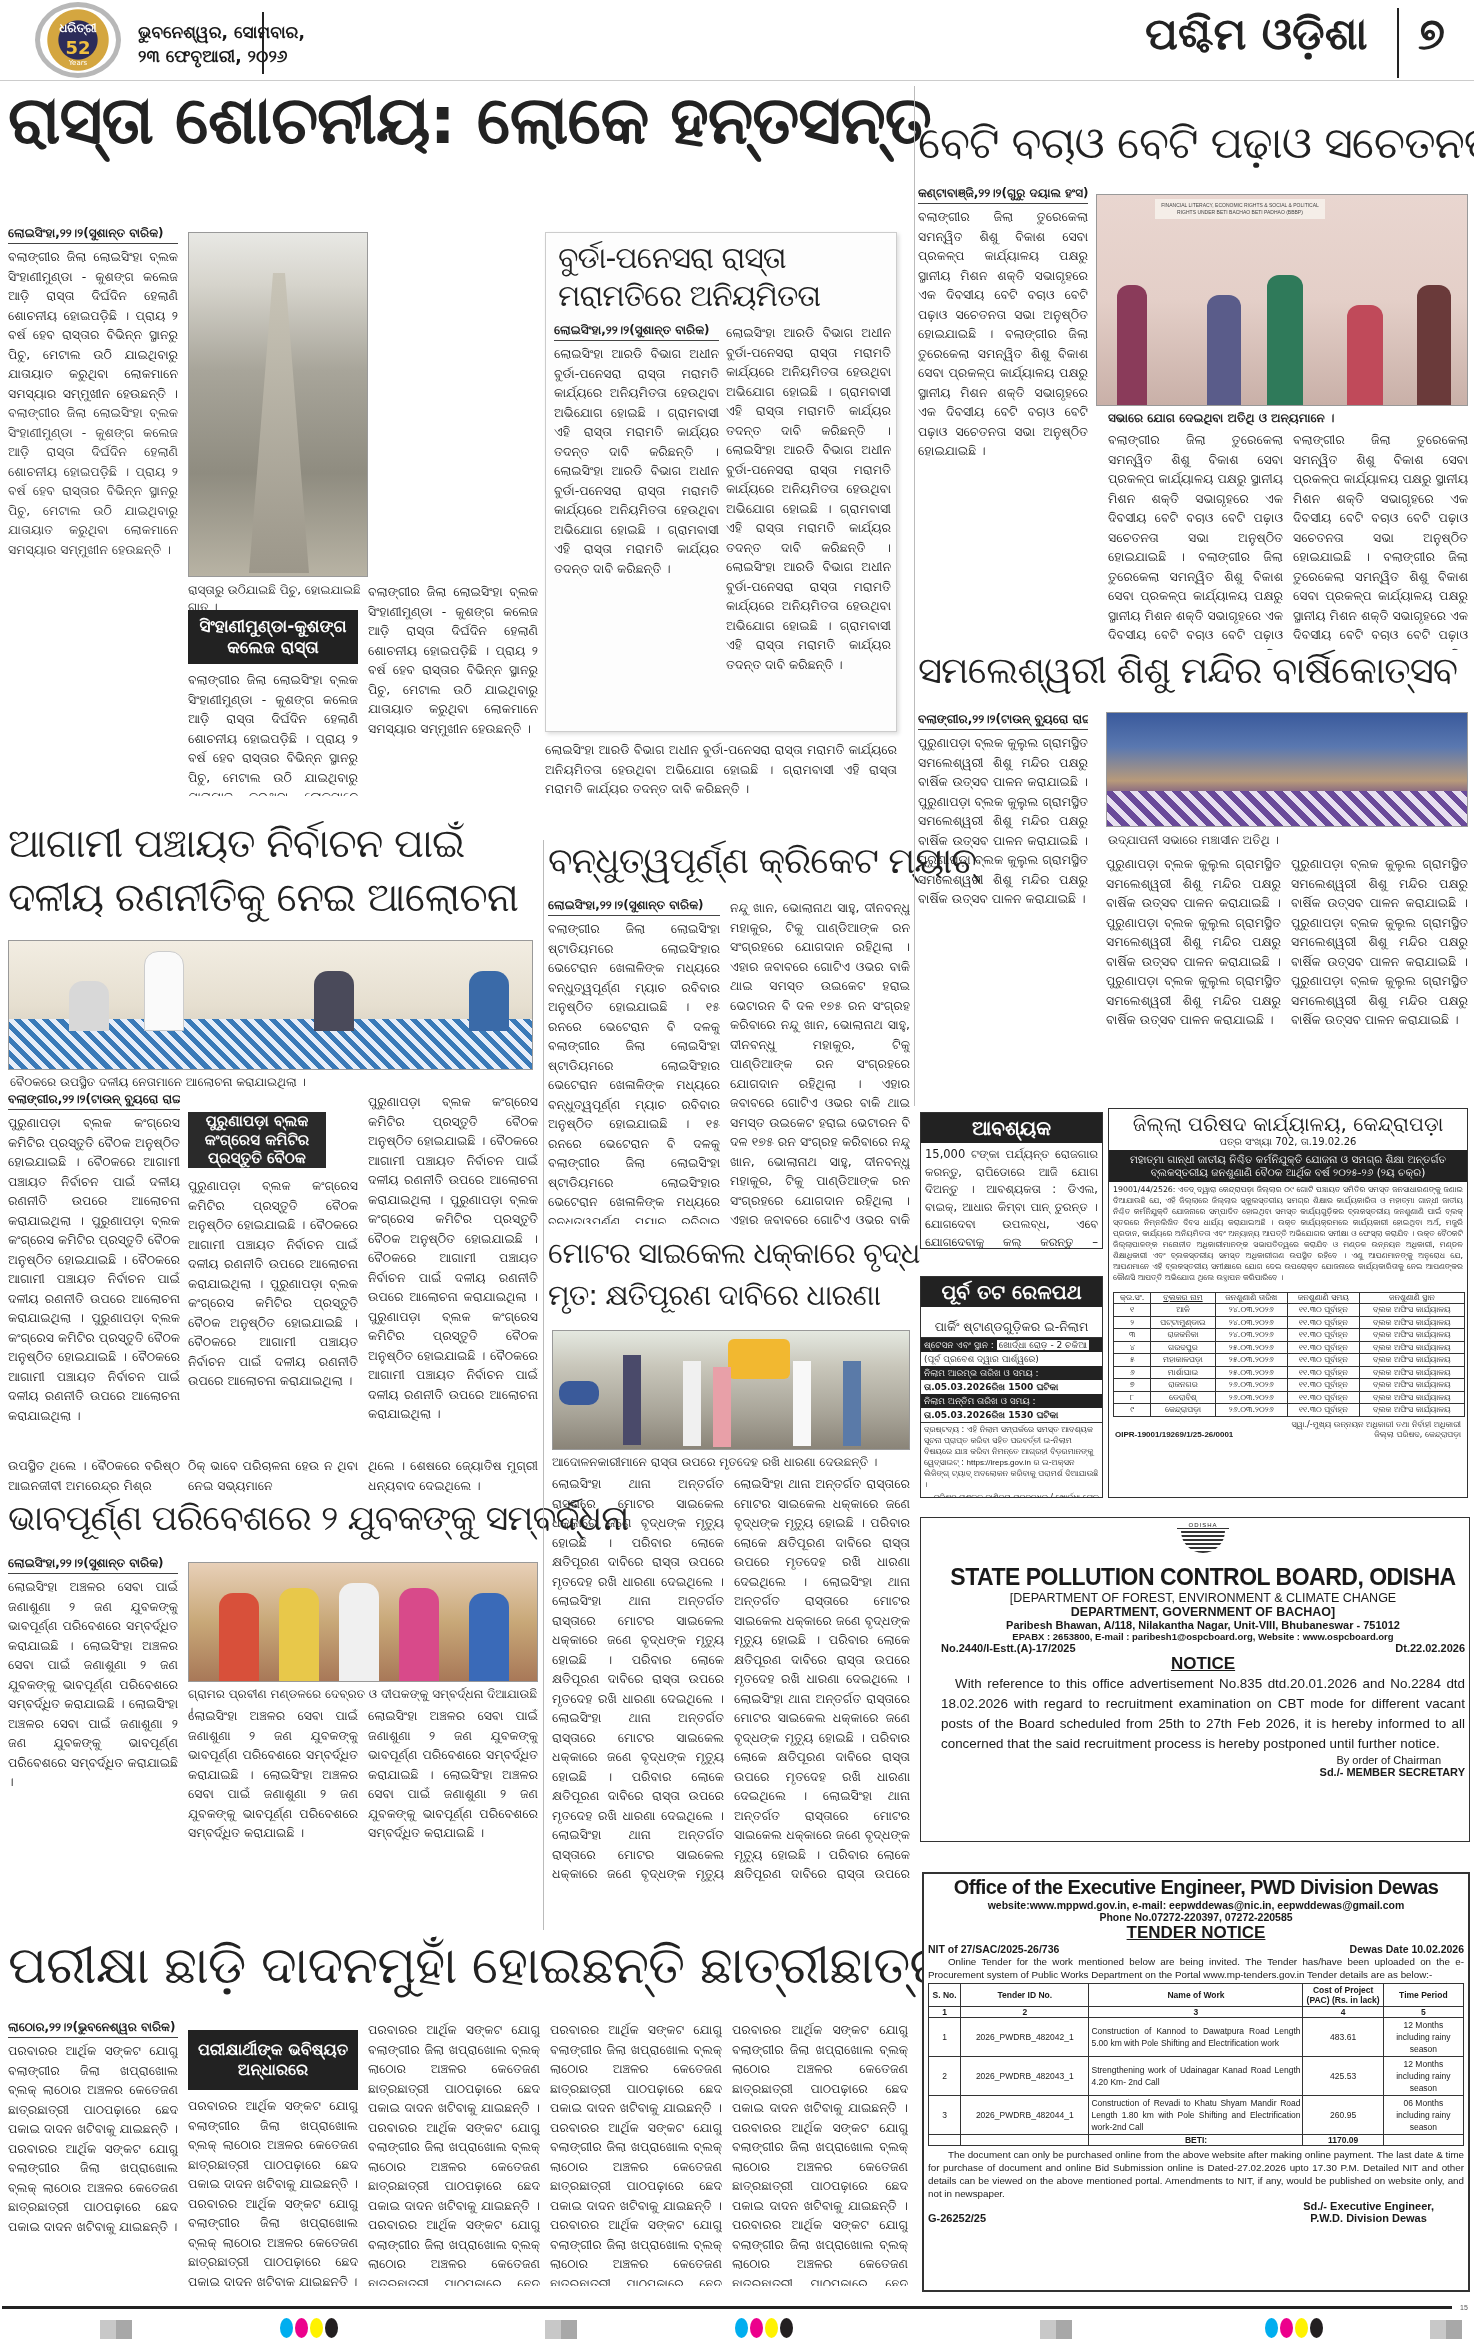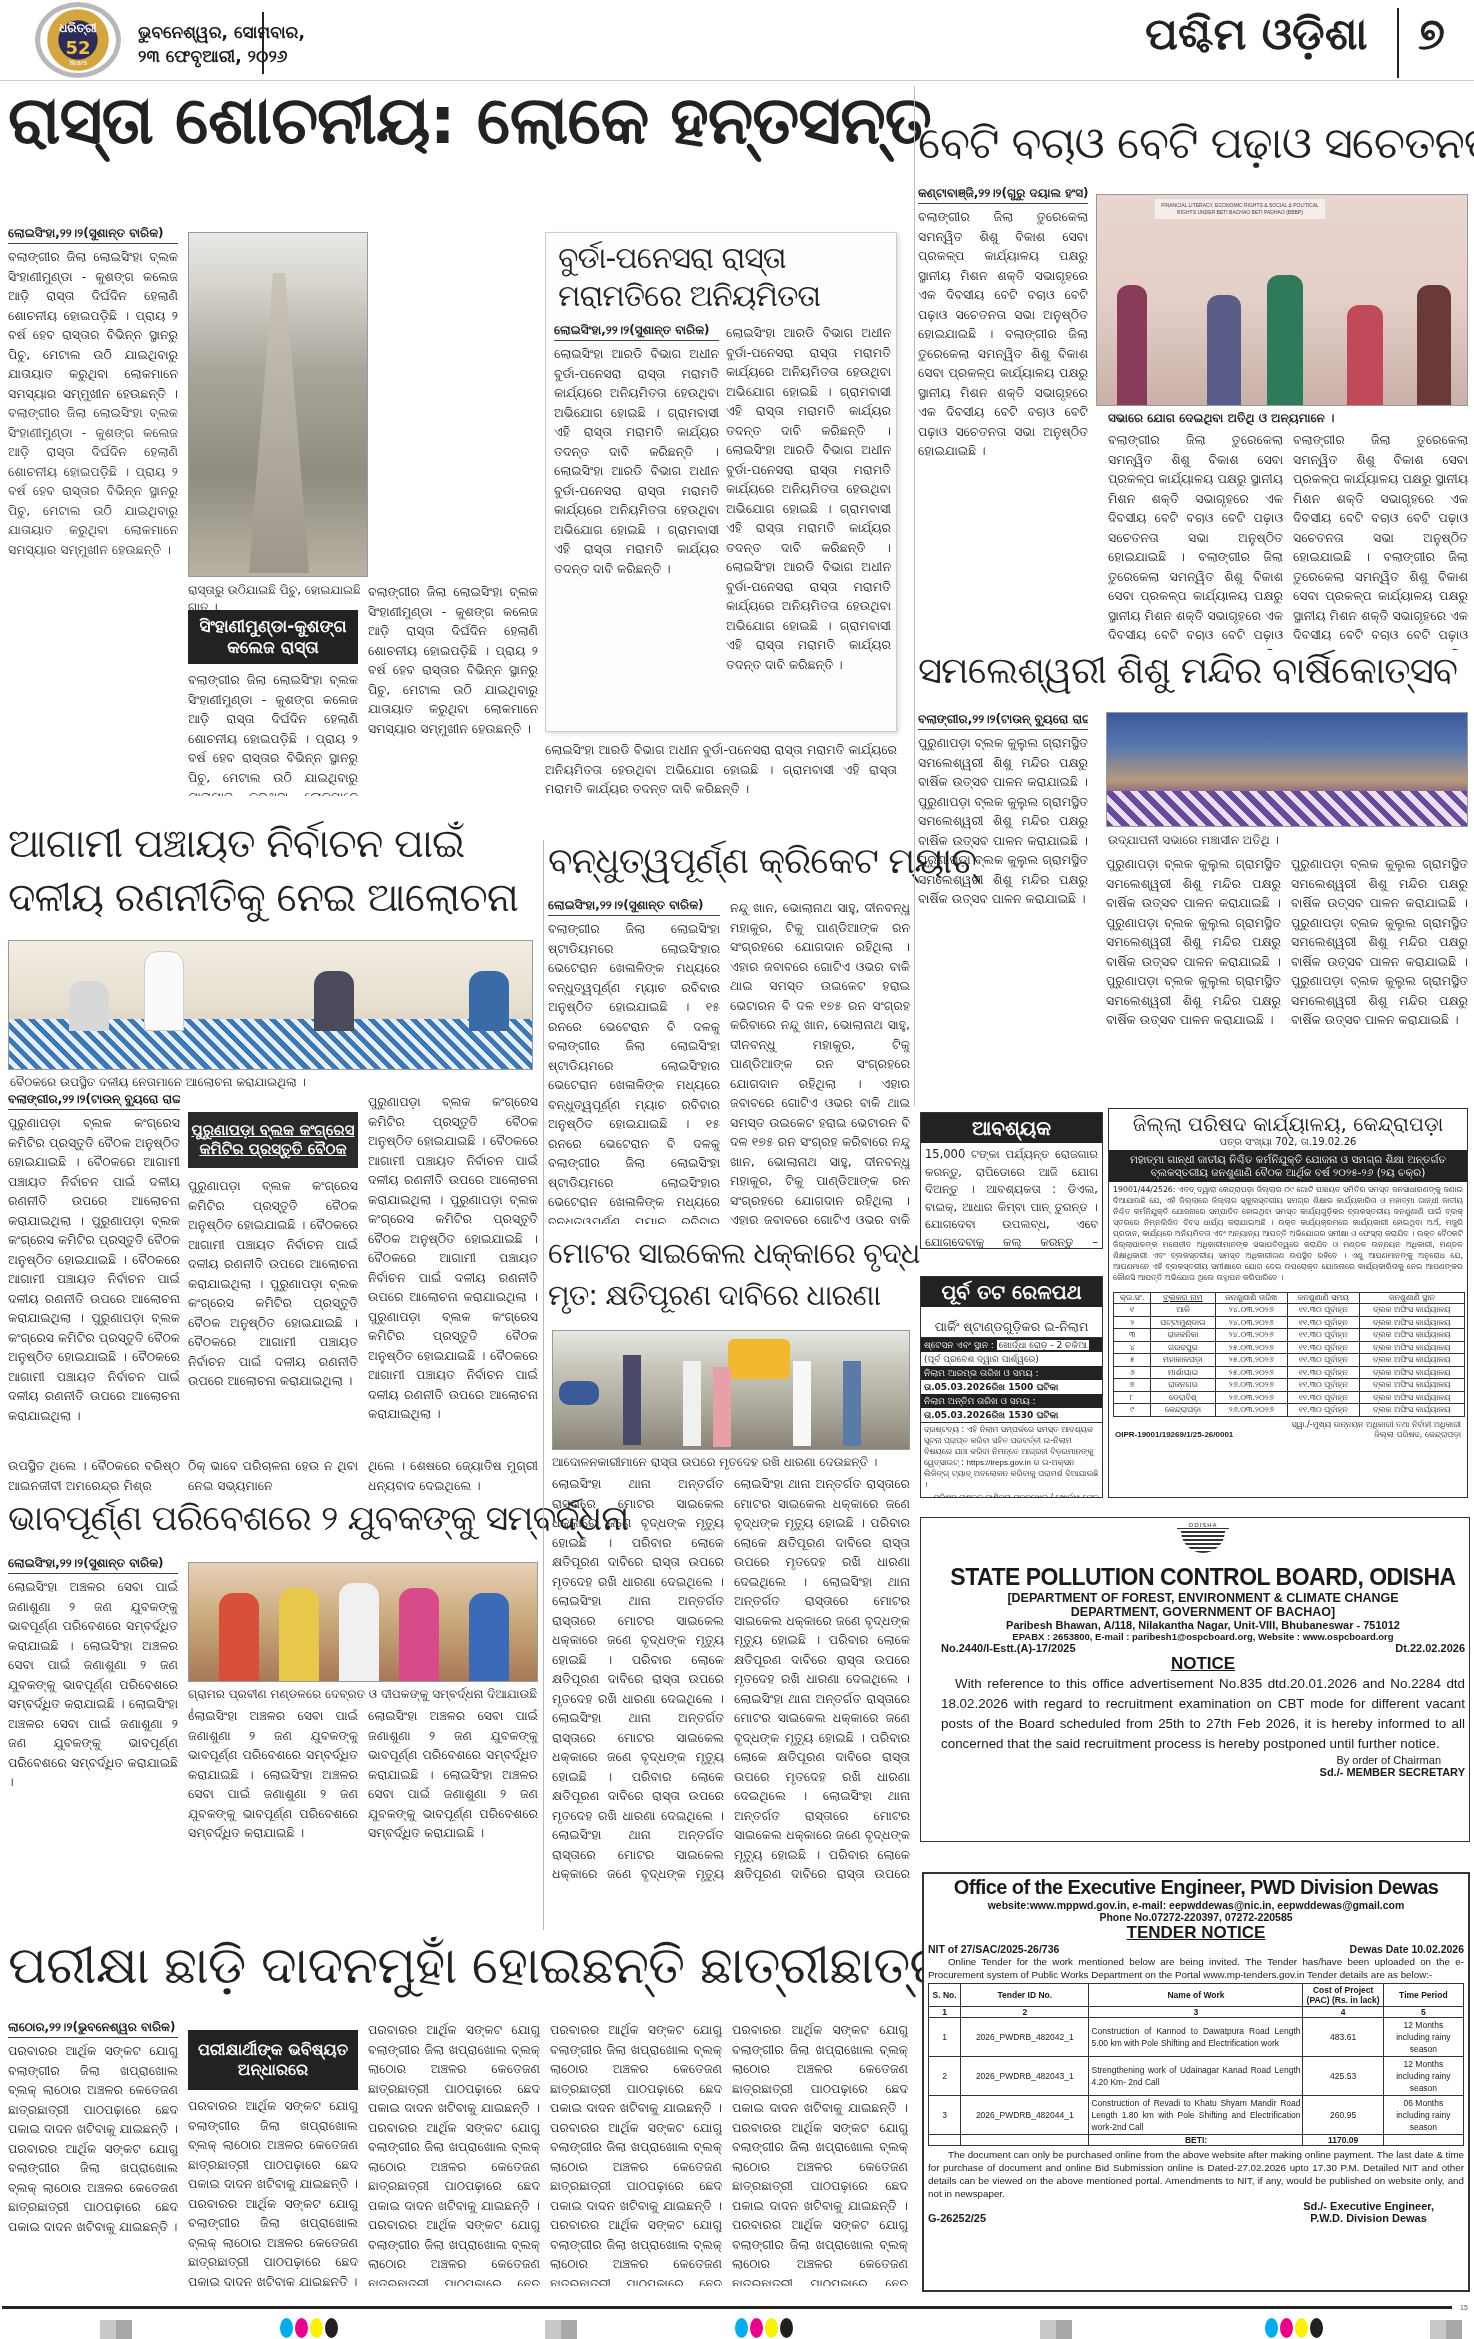--- a/index.html
+++ b/index.html
@@ -105,21 +105,21 @@
   <div class="abs" style="left:305px;top:30px;width:40px;height:60px;background:#4a4a5a;border-radius:14px 14px 0 0;"></div>
   <div class="abs" style="left:60px;top:40px;width:40px;height:50px;background:#d8d8d8;border-radius:14px 14px 0 0;"></div>
   <div class="abs" style="left:460px;top:30px;width:40px;height:60px;background:#3a6aa8;border-radius:14px 14px 0 0;"></div>
 </div>
 <div class="abs caption" style="left:10px;top:1074px;width:525px;">ବୈଠକରେ ଉପସ୍ଥିତ ଦଳୀୟ ନେତାମାନେ ଆଲୋଚନା କରାଯାଇଥିଲା ।</div>
 <div class="abs" style="left:8px;top:1092px;width:530px;height:365px;">
   <div class="abs" style="left:0;top:0;width:172px;">
     <div class="dateline">ବଲାଙ୍ଗୀର,୨୨।୨(ଟାଉନ୍ ବ୍ୟୁରୋ ରାଇଟର)</div>
     <div class="col" style="height:335px;"><span>ପୁରୁଣାପଡ଼ା ବ୍ଲକ କଂଗ୍ରେସ କମିଟିର ପ୍ରସ୍ତୁତି ବୈଠକ ଅନୁଷ୍ଠିତ ହୋଇଯାଇଛି । ବୈଠକରେ ଆଗାମୀ ପଞ୍ଚାୟତ ନିର୍ବାଚନ ପାଇଁ ଦଳୀୟ ରଣନୀତି ଉପରେ ଆଲୋଚନା କରାଯାଇଥିଲା ।</span> <span>ପୁରୁଣାପଡ଼ା ବ୍ଲକ କଂଗ୍ରେସ କମିଟିର ପ୍ରସ୍ତୁତି ବୈଠକ ଅନୁଷ୍ଠିତ ହୋଇଯାଇଛି । ବୈଠକରେ ଆଗାମୀ ପଞ୍ଚାୟତ ନିର୍ବାଚନ ପାଇଁ ଦଳୀୟ ରଣନୀତି ଉପରେ ଆଲୋଚନା କରାଯାଇଥିଲା ।</span> <span>ପୁରୁଣାପଡ଼ା ବ୍ଲକ କଂଗ୍ରେସ କମିଟିର ପ୍ରସ୍ତୁତି ବୈଠକ ଅନୁଷ୍ଠିତ ହୋଇଯାଇଛି । ବୈଠକରେ ଆଗାମୀ ପଞ୍ଚାୟତ ନିର୍ବାଚନ ପାଇଁ ଦଳୀୟ ରଣନୀତି ଉପରେ ଆଲୋଚନା କରାଯାଇଥିଲା ।</span></div>
   </div>
-  <div class="abs blackbox" style="left:180px;top:20px;width:170px;height:56px;font-size:15px;background:#2a2a2a;text-decoration:underline;">
+  <div class="abs blackbox" style="left:180px;top:20px;width:138px;height:56px;font-size:15px;background:#2a2a2a;">
       <span>ପୁରୁଣାପଡ଼ା ବ୍ଲକ କଂଗ୍ରେସ କମିଟିର ପ୍ରସ୍ତୁତି ବୈଠକ</span>
     </div>
   <div class="abs col" style="left:180px;top:84px;width:170px;height:276px;"><span>ପୁରୁଣାପଡ଼ା ବ୍ଲକ କଂଗ୍ରେସ କମିଟିର ପ୍ରସ୍ତୁତି ବୈଠକ ଅନୁଷ୍ଠିତ ହୋଇଯାଇଛି । ବୈଠକରେ ଆଗାମୀ ପଞ୍ଚାୟତ ନିର୍ବାଚନ ପାଇଁ ଦଳୀୟ ରଣନୀତି ଉପରେ ଆଲୋଚନା କରାଯାଇଥିଲା ।</span> <span>ପୁରୁଣାପଡ଼ା ବ୍ଲକ କଂଗ୍ରେସ କମିଟିର ପ୍ରସ୍ତୁତି ବୈଠକ ଅନୁଷ୍ଠିତ ହୋଇଯାଇଛି । ବୈଠକରେ ଆଗାମୀ ପଞ୍ଚାୟତ ନିର୍ବାଚନ ପାଇଁ ଦଳୀୟ ରଣନୀତି ଉପରେ ଆଲୋଚନା କରାଯାଇଥିଲା ।</span></div>
   <div class="abs col" style="left:360px;top:0;width:170px;height:360px;"><span>ପୁରୁଣାପଡ଼ା ବ୍ଲକ କଂଗ୍ରେସ କମିଟିର ପ୍ରସ୍ତୁତି ବୈଠକ ଅନୁଷ୍ଠିତ ହୋଇଯାଇଛି । ବୈଠକରେ ଆଗାମୀ ପଞ୍ଚାୟତ ନିର୍ବାଚନ ପାଇଁ ଦଳୀୟ ରଣନୀତି ଉପରେ ଆଲୋଚନା କରାଯାଇଥିଲା ।</span> <span>ପୁରୁଣାପଡ଼ା ବ୍ଲକ କଂଗ୍ରେସ କମିଟିର ପ୍ରସ୍ତୁତି ବୈଠକ ଅନୁଷ୍ଠିତ ହୋଇଯାଇଛି । ବୈଠକରେ ଆଗାମୀ ପଞ୍ଚାୟତ ନିର୍ବାଚନ ପାଇଁ ଦଳୀୟ ରଣନୀତି ଉପରେ ଆଲୋଚନା କରାଯାଇଥିଲା ।</span> <span>ପୁରୁଣାପଡ଼ା ବ୍ଲକ କଂଗ୍ରେସ କମିଟିର ପ୍ରସ୍ତୁତି ବୈଠକ ଅନୁଷ୍ଠିତ ହୋଇଯାଇଛି । ବୈଠକରେ ଆଗାମୀ ପଞ୍ଚାୟତ ନିର୍ବାଚନ ପାଇଁ ଦଳୀୟ ରଣନୀତି ଉପରେ ଆଲୋଚନା କରାଯାଇଥିଲା ।</span></div>
 </div>
 <div class="abs col" style="left:8px;top:1456px;width:172px;height:40px;">ଉପସ୍ଥିତ ଥିଲେ । ବୈଠକରେ ବରିଷ୍ଠ ଆଇନଜୀବୀ ଅମରେନ୍ଦ୍ର ମିଶ୍ର</div>
 <div class="abs col" style="left:188px;top:1456px;width:170px;height:40px;">ଠିକ୍ ଭାବେ ପରିଚାଳନା ହେଉ ନ ଥିବା ନେଇ ସଭ୍ୟମାନେ</div>
 <div class="abs col" style="left:368px;top:1456px;width:170px;height:40px;">ଥିଲେ । ଶେଷରେ ଜ୍ୟୋତିଷ ମୁଗ୍ରୀ ଧନ୍ୟବାଦ ଦେଇଥିଲେ ।</div>
 
 <div class="abs hl" style="left:548px;top:842px;width:365px;font-size:36px;white-space:nowrap;">ବନ୍ଧୁତ୍ୱପୂର୍ଣ୍ଣ କ୍ରିକେଟ ମ୍ୟାଚ୍</div>
@@ -293,21 +293,21 @@
     <span>ଜିଲ୍ଲା ପରିଷଦ, କେନ୍ଦ୍ରାପଡ଼ା</span>
   </div>
 </div>
 
 <div class="abs ad en" style="left:920px;top:1517px;width:550px;height:325px;font-family:'Liberation Sans',sans-serif;padding-left:16px;">
   <div style="margin:4px auto 0;width:52px;height:40px;position:relative;">
     <div style="font-size:6px;text-align:center;letter-spacing:1px;border-bottom:1px solid #333;">ODISHA</div>
     <div style="width:44px;height:22px;margin:2px auto 0;border-radius:0 0 22px 22px;background:repeating-linear-gradient(0deg,#333 0 2px,#fff 2px 4px);"></div>
   </div>
   <div style="font-size:23px;font-weight:bold;text-align:center;letter-spacing:-0.5px;margin-top:2px;">STATE POLLUTION CONTROL BOARD, ODISHA</div>
-  <div style="font-size:12.5px;font-weight:bold;text-align:center;">[DEPARTMENT OF FOREST, ENVIRONMENT &amp; CLIMATE CHANGE</div>
+  <div style="font-size:12.5px;font-weight:normal;text-align:center;">[DEPARTMENT OF FOREST, ENVIRONMENT &amp; CLIMATE CHANGE</div>
   <div style="font-size:12.5px;font-weight:bold;text-align:center;">DEPARTMENT, GOVERNMENT OF BACHAO]</div>
   <div style="font-size:11px;font-weight:bold;text-align:center;">Paribesh Bhawan, A/118, Nilakantha Nagar, Unit-VIII, Bhubaneswar - 751012</div>
   <div style="font-size:9.5px;font-weight:bold;text-align:center;">EPABX : 2653800, E-mail : paribesh1@ospcboard.org, Website : www.ospcboard.org</div>
   <div style="display:flex;justify-content:space-between;font-size:11px;font-weight:bold;padding:0 4px;">
     <span>No.2440/I-Estt.(A)-17/2025</span>
     <span>Dt.22.02.2026</span>
   </div>
   <div style="font-size:17px;font-weight:bold;text-align:center;text-decoration:underline;">NOTICE</div>
   <div style="font-size:13.4px;line-height:20px;padding:0 4px;text-align:justify;text-indent:14px;">With reference to this office advertisement No.835 dtd.20.01.2026 and No.2284 dtd 18.02.2026 with regard to recruitment examination on CBT mode for different vacant posts of the Board scheduled from 25th to 27th Feb 2026, it is hereby informed to all concerned that the said recruitment process is hereby postponed until further notice.</div>
   <div style="font-size:11px;text-align:right;padding-right:28px;">By order of Chairman</div>

